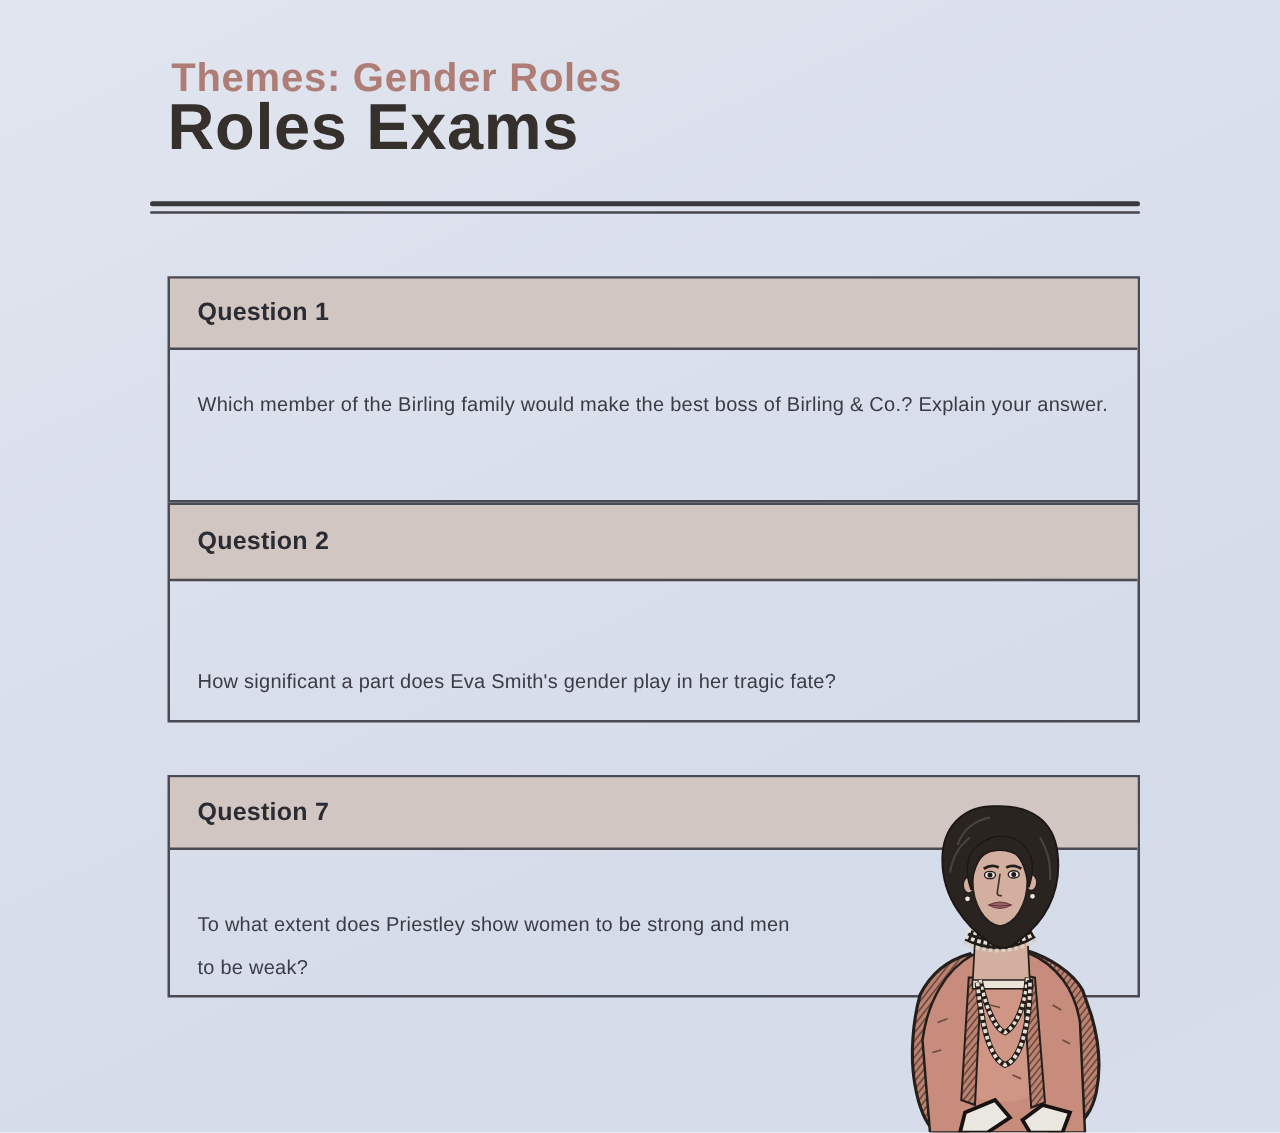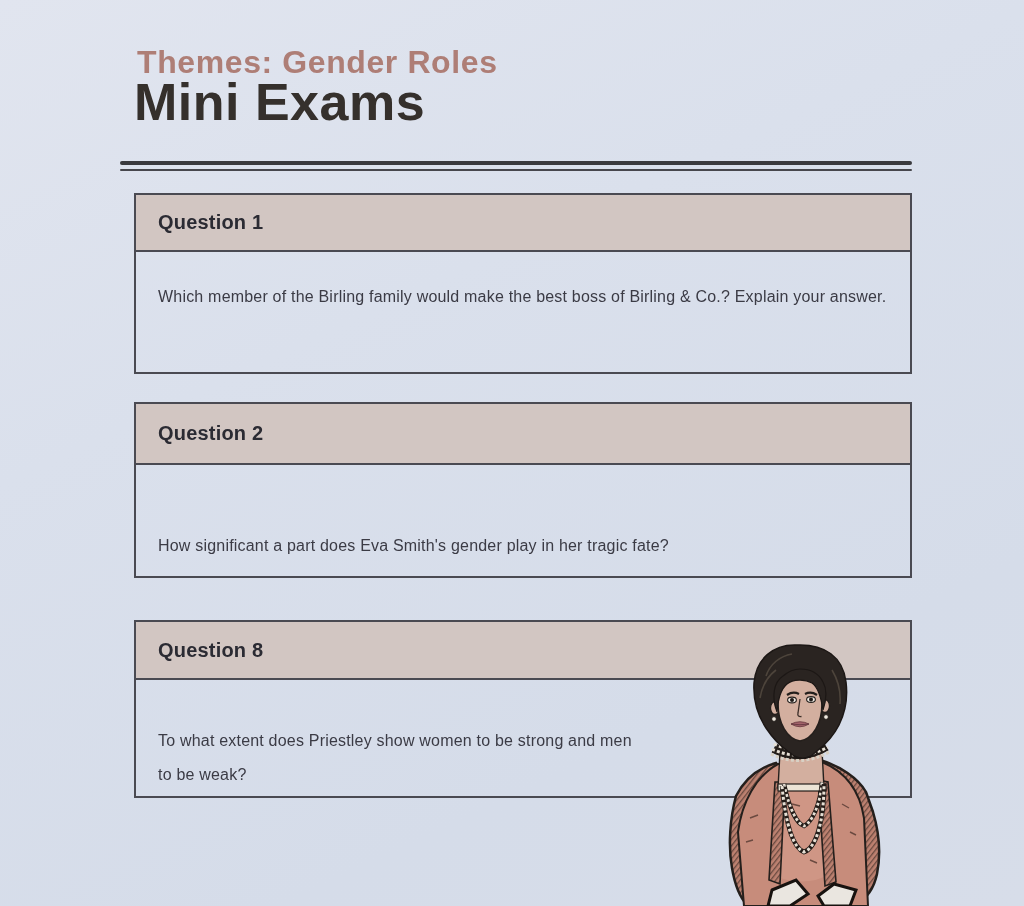--- a/index.html
+++ b/index.html
@@ -41,40 +41,40 @@
     background:var(--question-header-bg);
     border-bottom:2px solid var(--box-border);
     display:flex;align-items:center;
     padding-left:22px;
     font-size:20px;font-weight:bold;color:#2b2b33;letter-spacing:.2px;
   }
   .qbody{
     padding-left:22px;
     font-size:16px;color:var(--body-text);line-height:34px;letter-spacing:.2px;
   }
-  #q1{top:193px;height:181px;}
+  #q1{top:221px;height:181px;}
   #q1 .qhead{height:57px;}
   #q1 .qbody{padding-top:28px;max-width:770px;}
   #q2{top:402px;height:176px;}
   #q2 .qhead{height:61px;}
   #q2 .qbody{padding-top:64px;max-width:745px;}
   #q3{top:620px;height:178px;}
   #q3 .qhead{height:58px;}
   #q3 .qbody{padding-top:44px;max-width:505px;}
   .figure{
     position:absolute;left:722px;top:636px;width:190px;height:270px;z-index:5;
   }
 </style>
 </head>
 <body>
 
 <div class="sheet">
 
   <div class="page-subtitle">Themes: Gender Roles</div>
-  <div class="page-title">Mini Exams</div>
+  <div class="page-title">Roles Exams</div>
 
   <div class="divider">
     <div class="l1"></div>
     <div class="l2"></div>
   </div>
 
   <div class="qbox" id="q1">
     <div class="qhead">
       <span>Question 1</span>
     </div>
@@ -83,21 +83,21 @@
 
   <div class="qbox" id="q2">
     <div class="qhead">
       <span>Question 2</span>
     </div>
     <div class="qbody">How significant a part does Eva Smith's gender play in her tragic fate?</div>
   </div>
 
   <div class="qbox" id="q3">
     <div class="qhead">
-      <span>Question 8</span>
+      <span>Question 7</span>
     </div>
     <div class="qbody">To what extent does Priestley show women to be strong and men to be weak?</div>
   </div>
 
   <svg class="figure" viewBox="0 0 190 270" xmlns="http://www.w3.org/2000/svg">
     <defs>
       <pattern id="hatch" width="4" height="4" patternUnits="userSpaceOnUse" patternTransform="rotate(38)">
         <rect width="4" height="4" fill="#bd8170"></rect>
         <rect width="1.3" height="4" fill="#6a4a40"></rect>
       </pattern>

